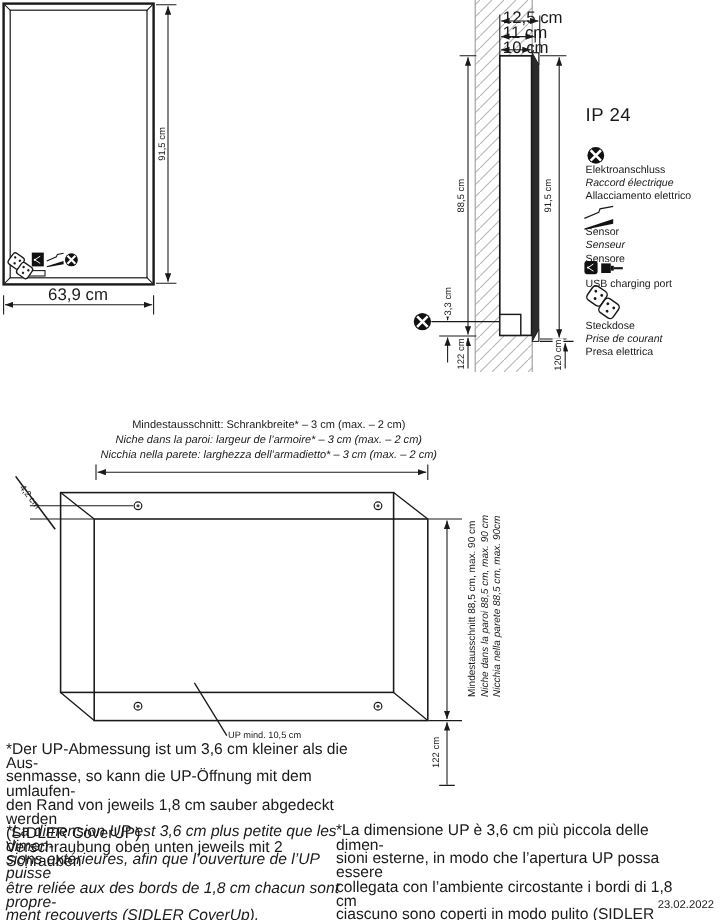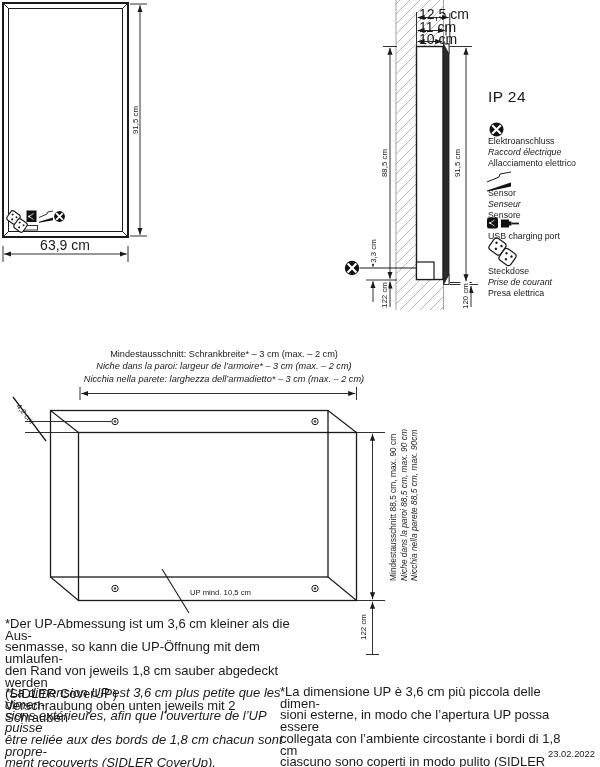--- a/index.html
+++ b/index.html
@@ -16,21 +16,21 @@
   .leg span{display:block;}
   .it{font-style:italic;}
   .hdr{position:absolute;left:0;top:348px;width:448px;text-align:center;
        font-size:9.2px;line-height:12.4px;}
   .hdr span{display:block;}
   .rot-block{position:absolute;left:404px;top:505px;font-size:8.4px;line-height:10.7px;
        white-space:nowrap;transform:translate(-50%,-50%) rotate(-90deg);}
   .rot-block span{display:block;}
   .d42{position:absolute;left:25px;top:414px;font-size:7.6px;white-space:nowrap;
        transform:translate(-50%,-50%) rotate(52deg);}
-  .up{position:absolute;left:190px;top:588px;font-size:7.7px;white-space:nowrap;}
+  .up{position:absolute;left:190px;top:608px;font-size:7.7px;white-space:nowrap;}
   .fn{position:absolute;font-size:13px;line-height:11.7px;white-space:pre-line;}
   .date{position:absolute;right:5px;top:748px;font-size:9.4px;}
 </style>
 </head>
 <body>
 
 <div class="page">
 
 <svg width="600" height="767" viewBox="0 0 600 767">
   <defs>

